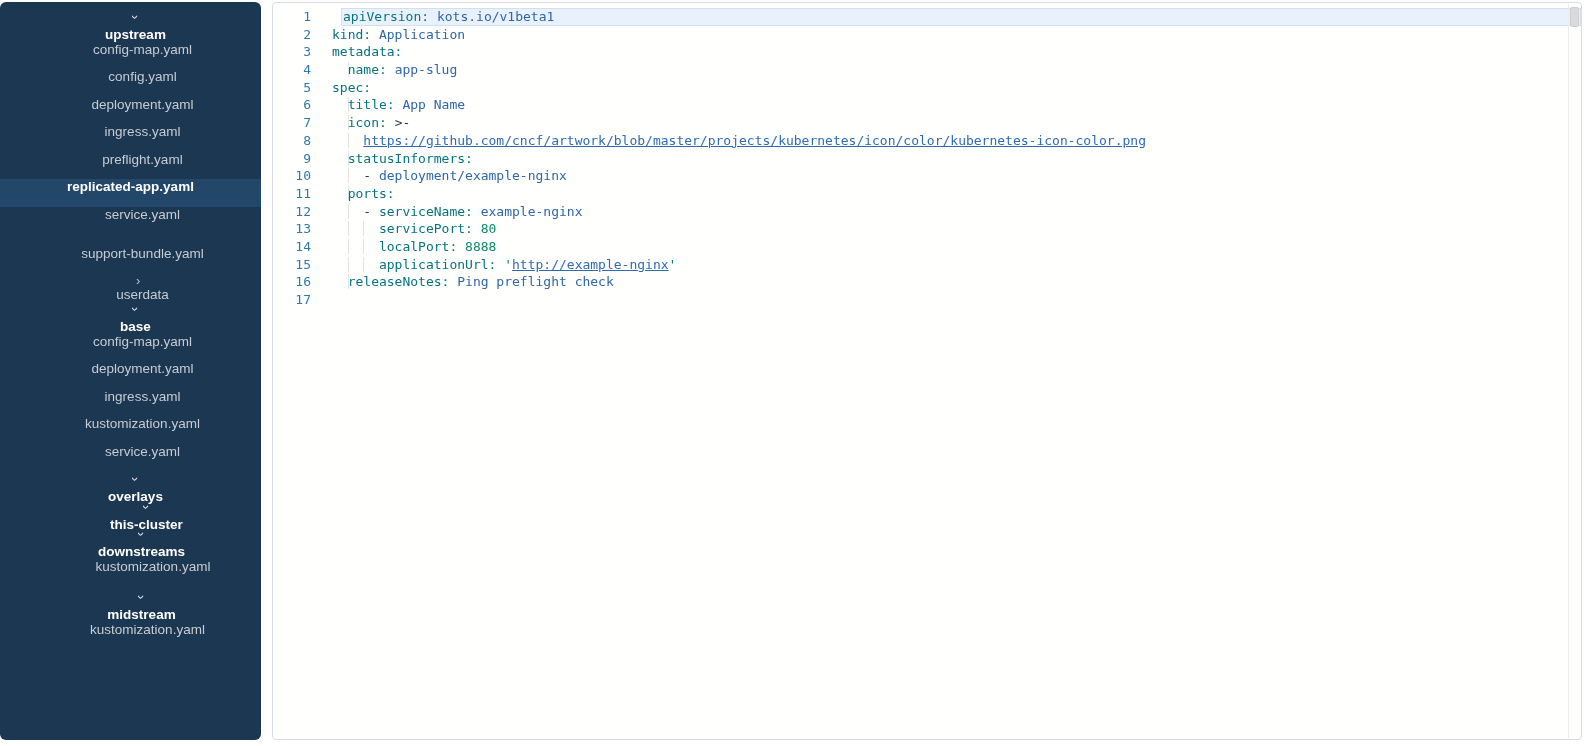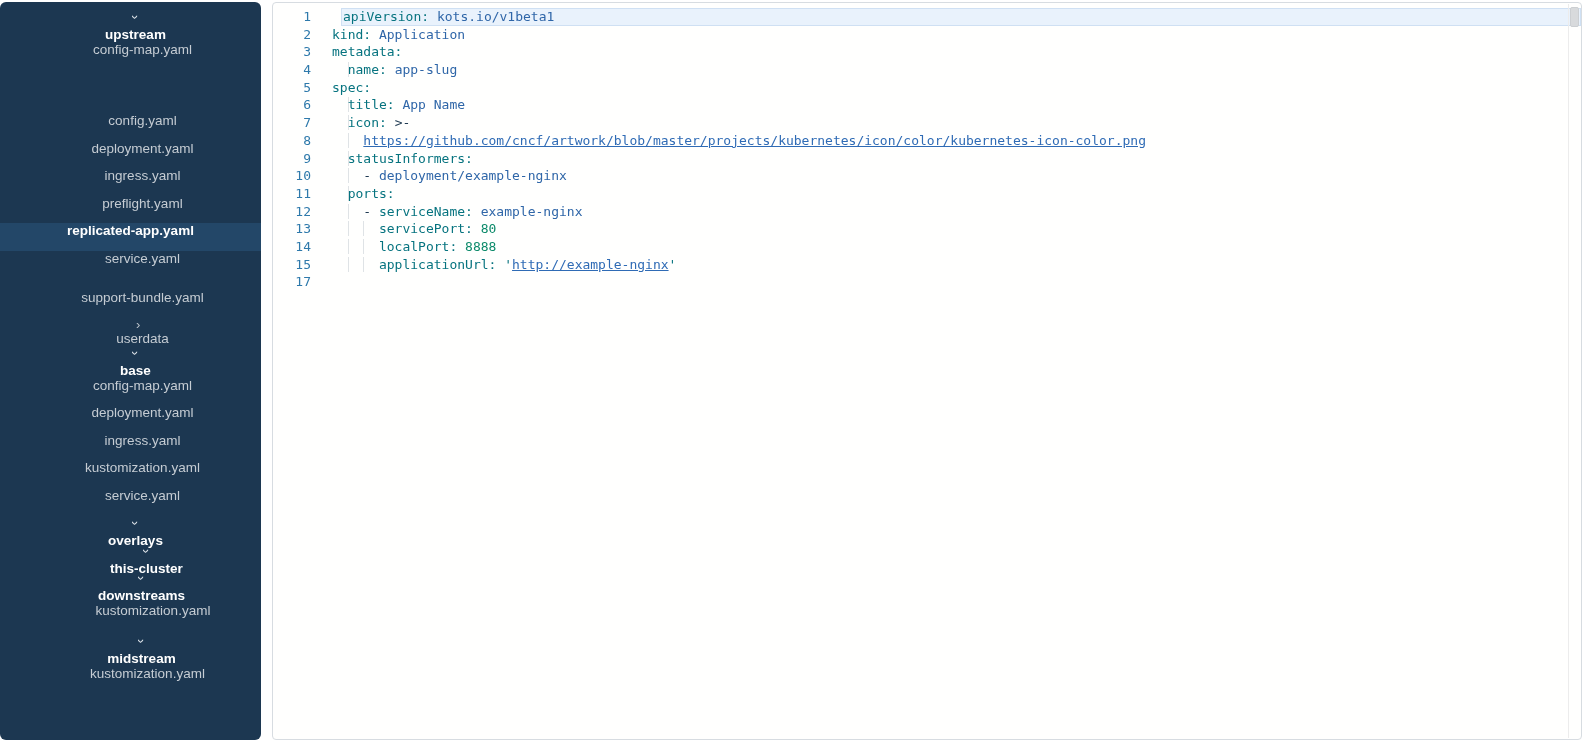--- a/index.html
+++ b/index.html
@@ -56,21 +56,21 @@
 <body>
 
 <nav class="sidebar">
     <div class="srow bold" style="padding-left: 10px;">
       <span class="chev down">›</span>
       <span class="lbl">upstream</span>
     </div>
     <div class="srow" style="padding-left: 24px;">
       <span class="lbl">config-map.yaml</span>
     </div>
-    <div class="srow" style="padding-left: 24px; margin-top: 44px;">
+    <div class="srow" style="padding-left: 24px;">
       <span class="lbl">config.yaml</span>
     </div>
     <div class="srow" style="padding-left: 24px;">
       <span class="lbl">deployment.yaml</span>
     </div>
     <div class="srow" style="padding-left: 24px;">
       <span class="lbl">ingress.yaml</span>
     </div>
     <div class="srow" style="padding-left: 24px;">
       <span class="lbl">preflight.yaml</span>
@@ -187,20 +187,24 @@
       </div>
       <div class="eline">
         <div class="ln">14</div>
         <div class="lcode"><span class="ch g">  </span><span class="ch g">  </span><span class="ch">  </span><span class="tk-k">localPort:</span><span class="tk-t"> </span><span class="tk-n">8888</span></div>
       </div>
       <div class="eline">
         <div class="ln">15</div>
         <div class="lcode"><span class="ch g">  </span><span class="ch g">  </span><span class="ch">  </span><span class="tk-k">applicationUrl:</span><span class="tk-t"> </span><span class="tk-q">'</span><span class="tk-l">http://example-nginx</span><span class="tk-q">'</span></div>
       </div>
       <div class="eline">
+        <div class="ln">16</div>
+        <div class="lcode"><span class="ch g">  </span><span class="tk-k">releaseNotes:</span><span class="tk-t"> </span><span class="tk-v">Ping preflight check</span></div>
+      </div>
+      <div class="eline">
         <div class="ln">17</div>
         <div class="lcode"></div>
       </div>
     </div>
   <div class="vscroll">
     <div class="vthumb"></div>
   </div>
 </section>
 
 </body></html>

